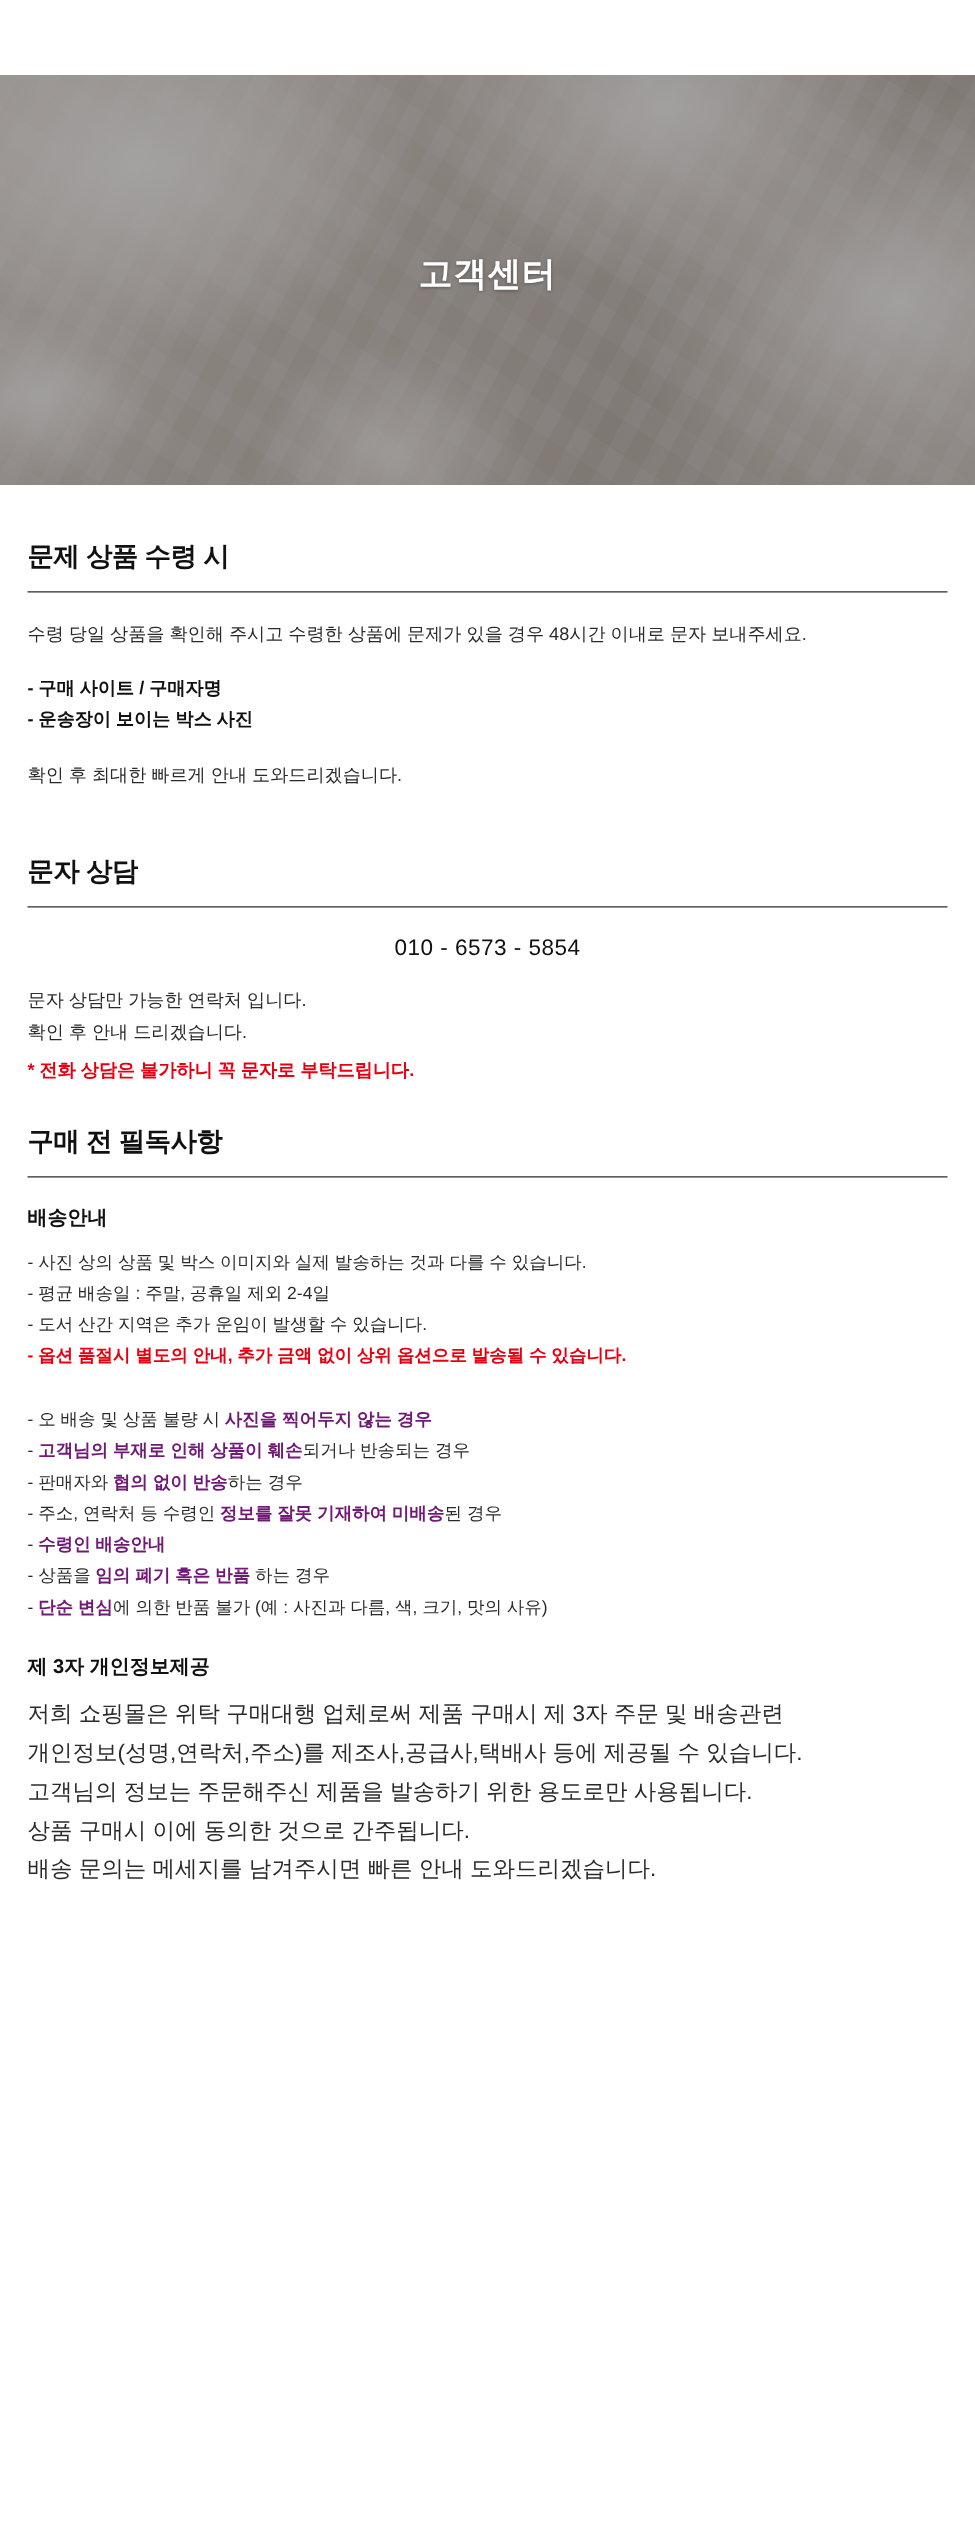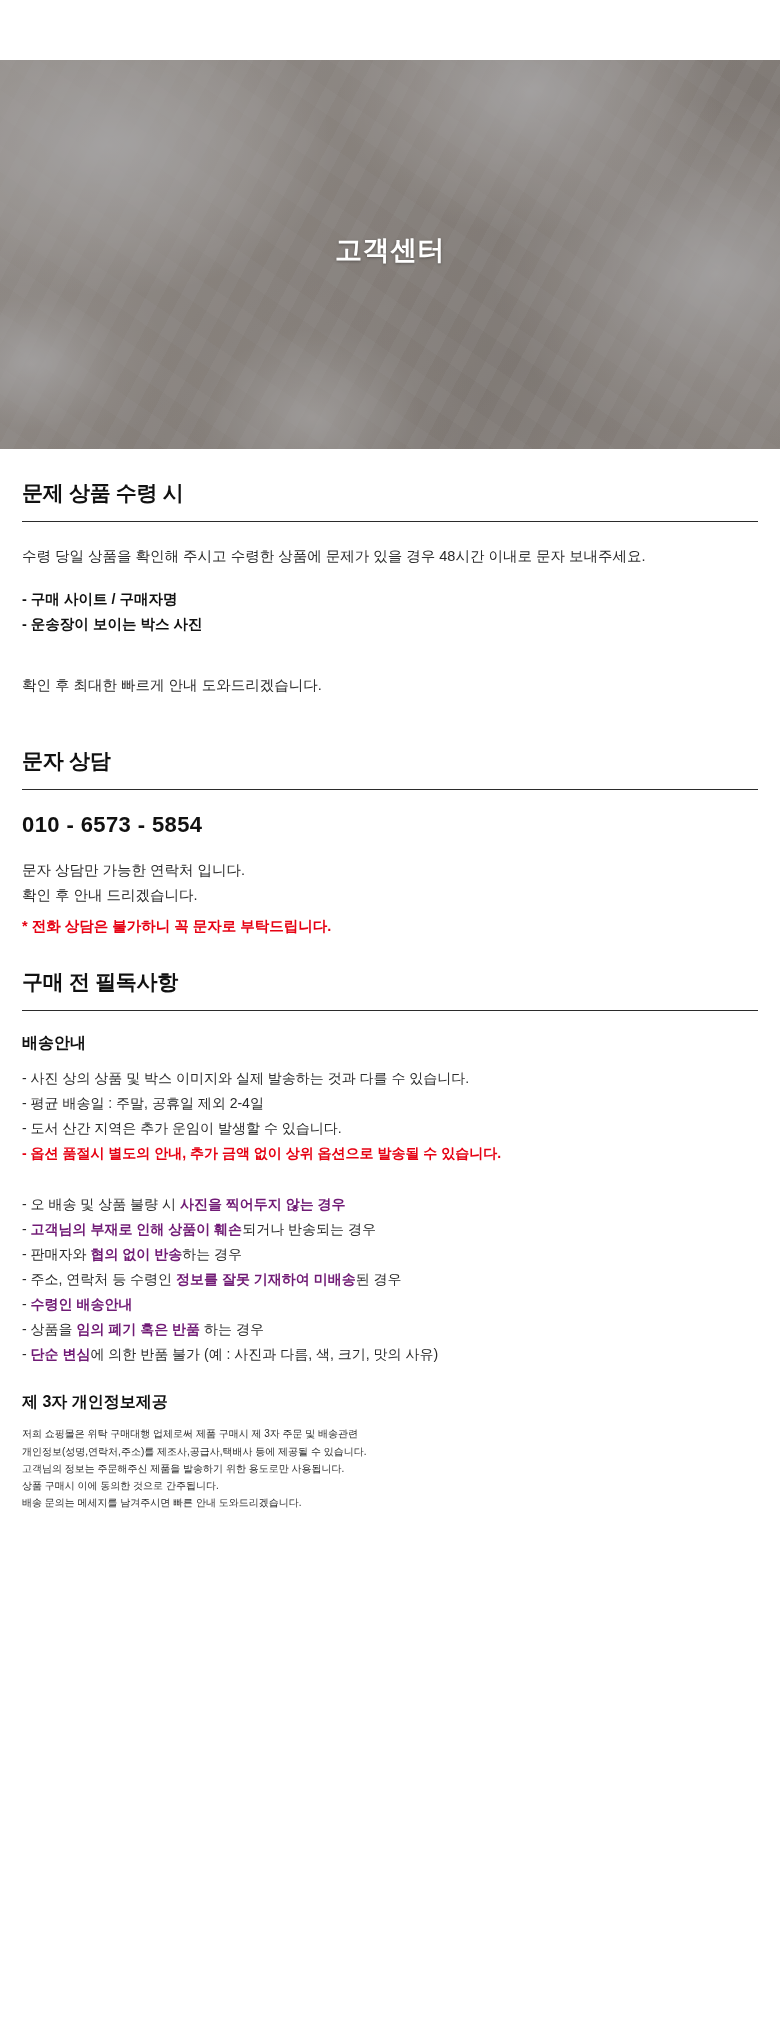--- a/index.html
+++ b/index.html
@@ -18,21 +18,21 @@
     width: 780px;
     min-height: 2033px;
     position: relative;
     background: #ffffff;
   }
 
   
   .hero {
     position: relative;
     width: 780px;
-    height: 389px;
+    height: 328px;
     margin-top: 60px;
     overflow: hidden;
     background: #4d7c0f;
   }
   .hero-photo {
     position: absolute;
     inset: 0;
     background:
       radial-gradient(ellipse 300px 200px at 14% 22%, rgba(255,255,255,0.95) 0%, rgba(245,242,238,0.55) 45%, rgba(215,208,200,0) 75%),
       radial-gradient(ellipse 240px 180px at 68% 8%, rgba(255,255,255,0.92) 0%, rgba(238,233,228,0.5) 50%, rgba(200,192,184,0) 80%),
@@ -105,21 +105,21 @@
   }
   .hero-col .hc-note {
     font-size: 12.5px;
     color: #f2efec;
     white-space: nowrap;
     text-shadow: 0 1px 2px rgba(0,0,0,0.3);
   }
 
   
   .content {
-    padding: 0 22px;
+    padding: 13px 22px;
   }
   .section {
     padding-top: 30px;
   }
   h2.sec-title {
     font-size: 21px;
     font-weight: bold;
     margin: 0 0 14px 0;
     color: #111111;
     letter-spacing: -0.3px;
@@ -130,34 +130,35 @@
     width: 100%;
     margin-bottom: 22px;
   }
   p.body {
     font-size: 14.5px;
     line-height: 1.75;
     margin: 0 0 18px 0;
     color: #2a2a2a;
   }
   .bullets-strong {
-    margin: 0 0 36px 0;
+    margin: 0 0 20px 0;
   }
   .bullets-strong div {
     font-size: 14.5px;
     font-weight: bold;
     line-height: 1.72;
     color: #111;
   }
   .phone-big {
-    font-size: 22px;
-    font-weight: bold;
+    font-size: 18px;
+    font-weight: normal;
     margin: 0 0 20px 0;
     color: #111;
     letter-spacing: 0.4px;
+    text-align: center;
   }
   .lines {
     margin: 0 0 6px 0;
   }
   .lines div {
     font-size: 14.5px;
     line-height: 1.72;
     color: #2a2a2a;
   }
   .warn {
@@ -184,21 +185,21 @@
   .list div.red {
     color: #e60012;
     font-weight: bold;
   }
   .list div em {
     font-style: normal;
     font-weight: bold;
     color: #701a75;
   }
   .para-block div {
-    font-size: 10px;
+    font-size: 18px;
     line-height: 1.72;
     color: #2a2a2a;
   }
   .spacer-bottom { height: 70px; }
 </style>
 </head>
 <body>
 
 <div class="page">
 

